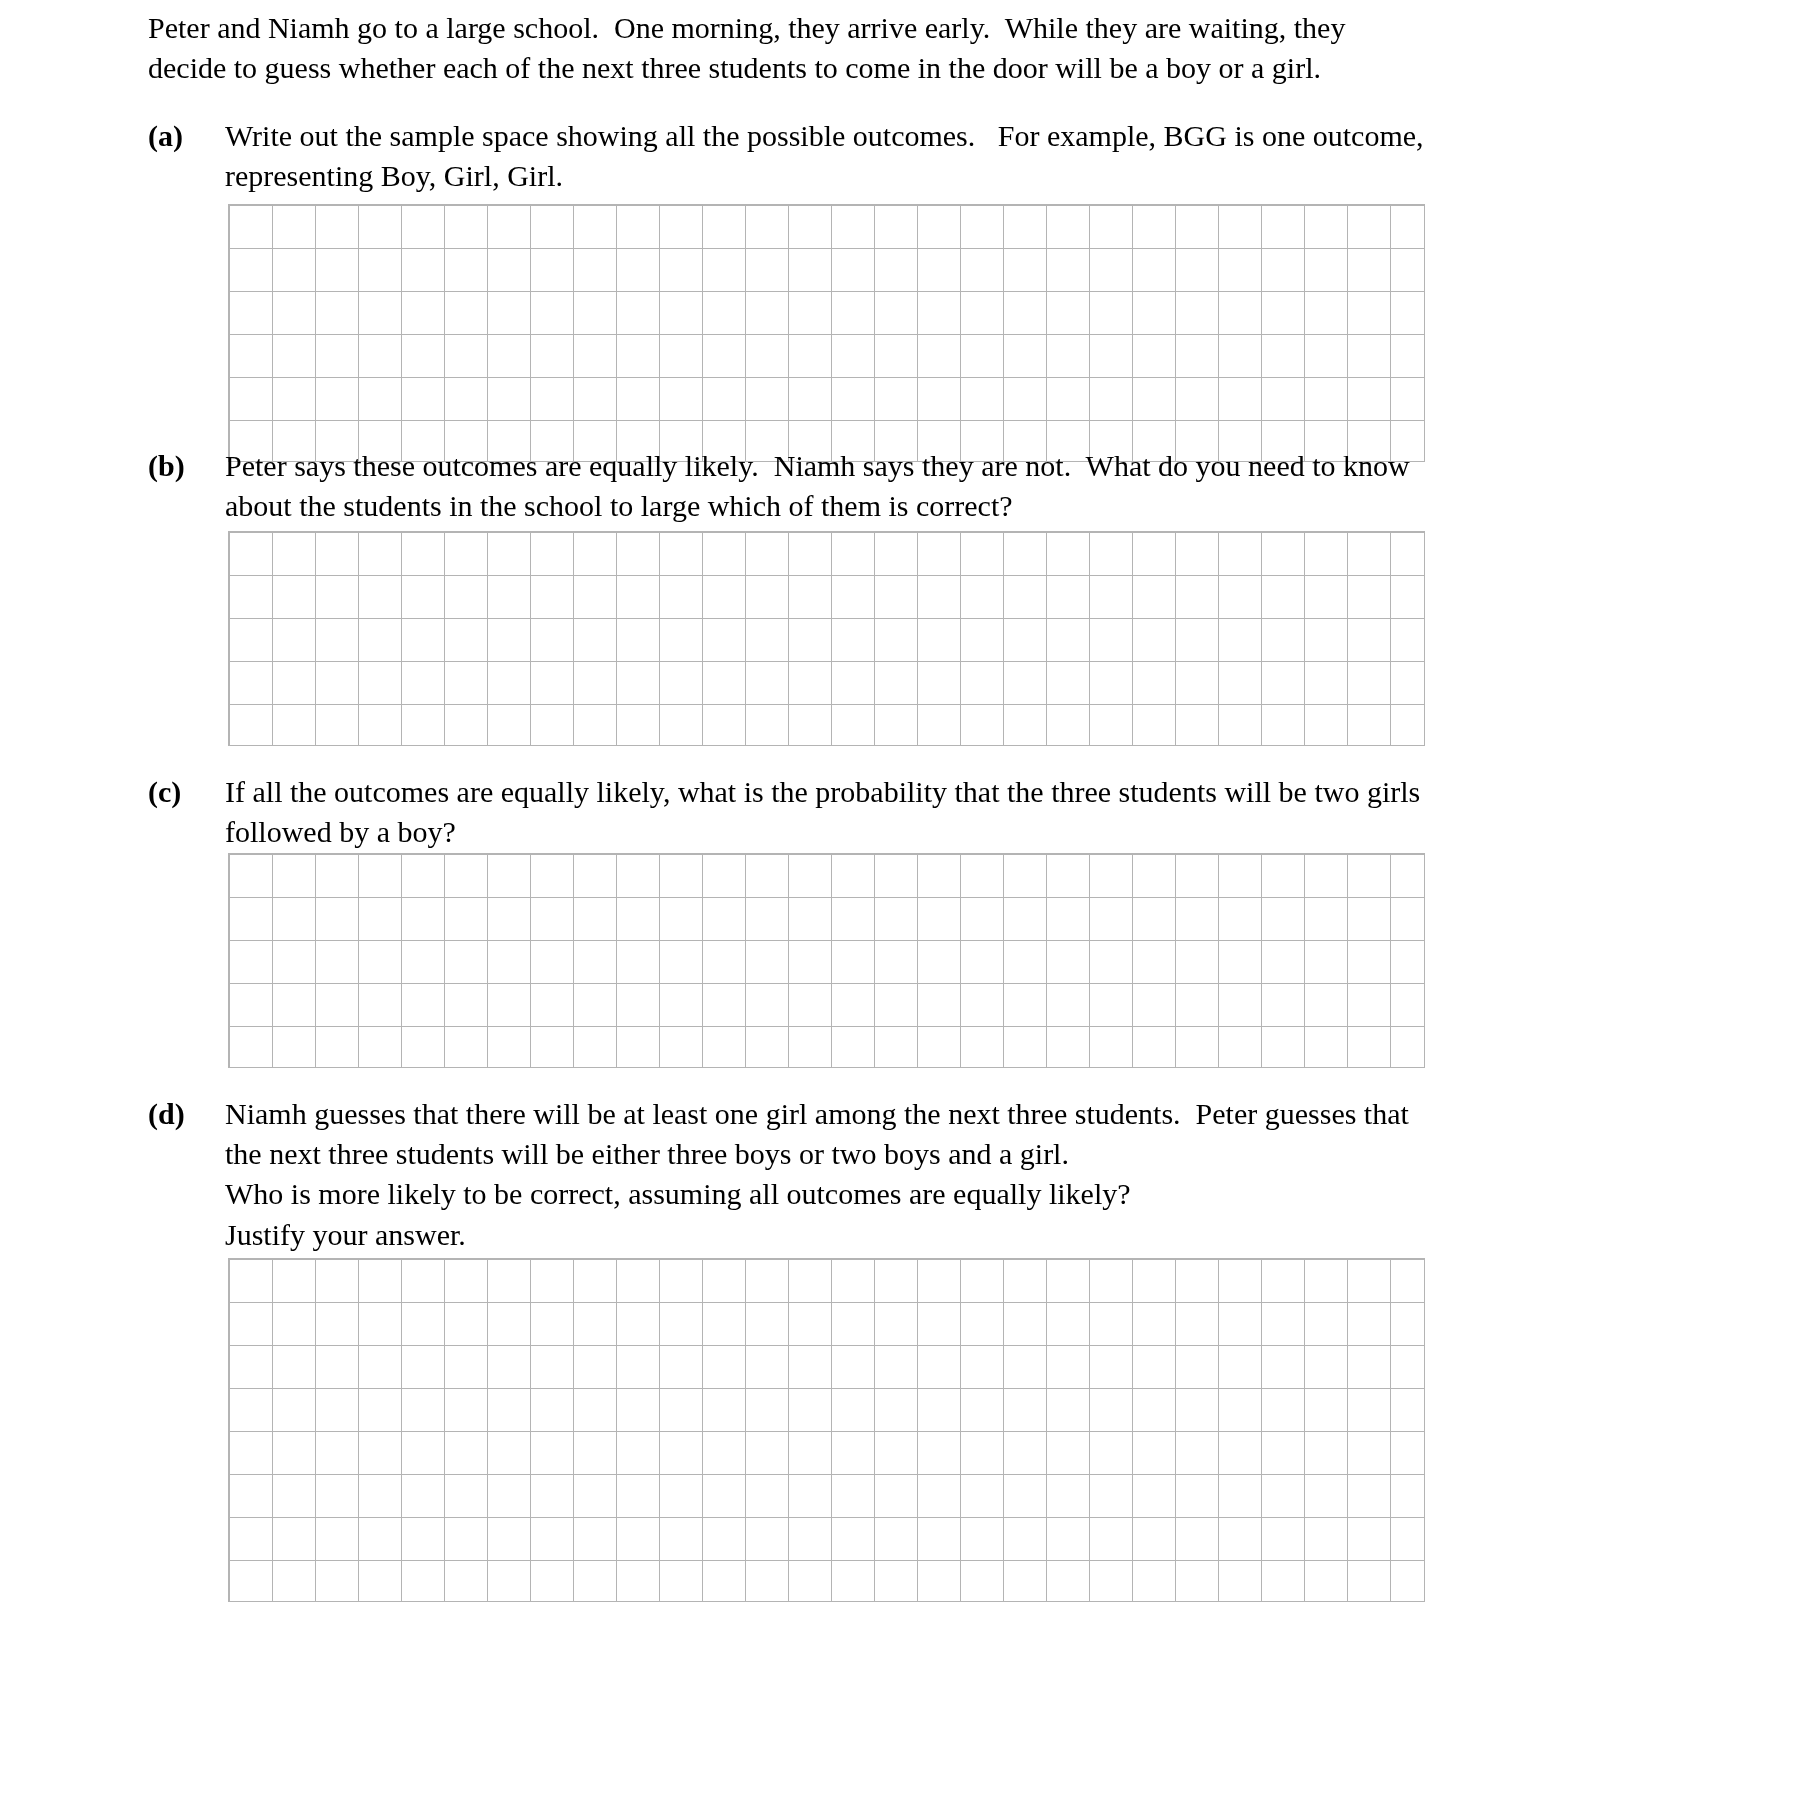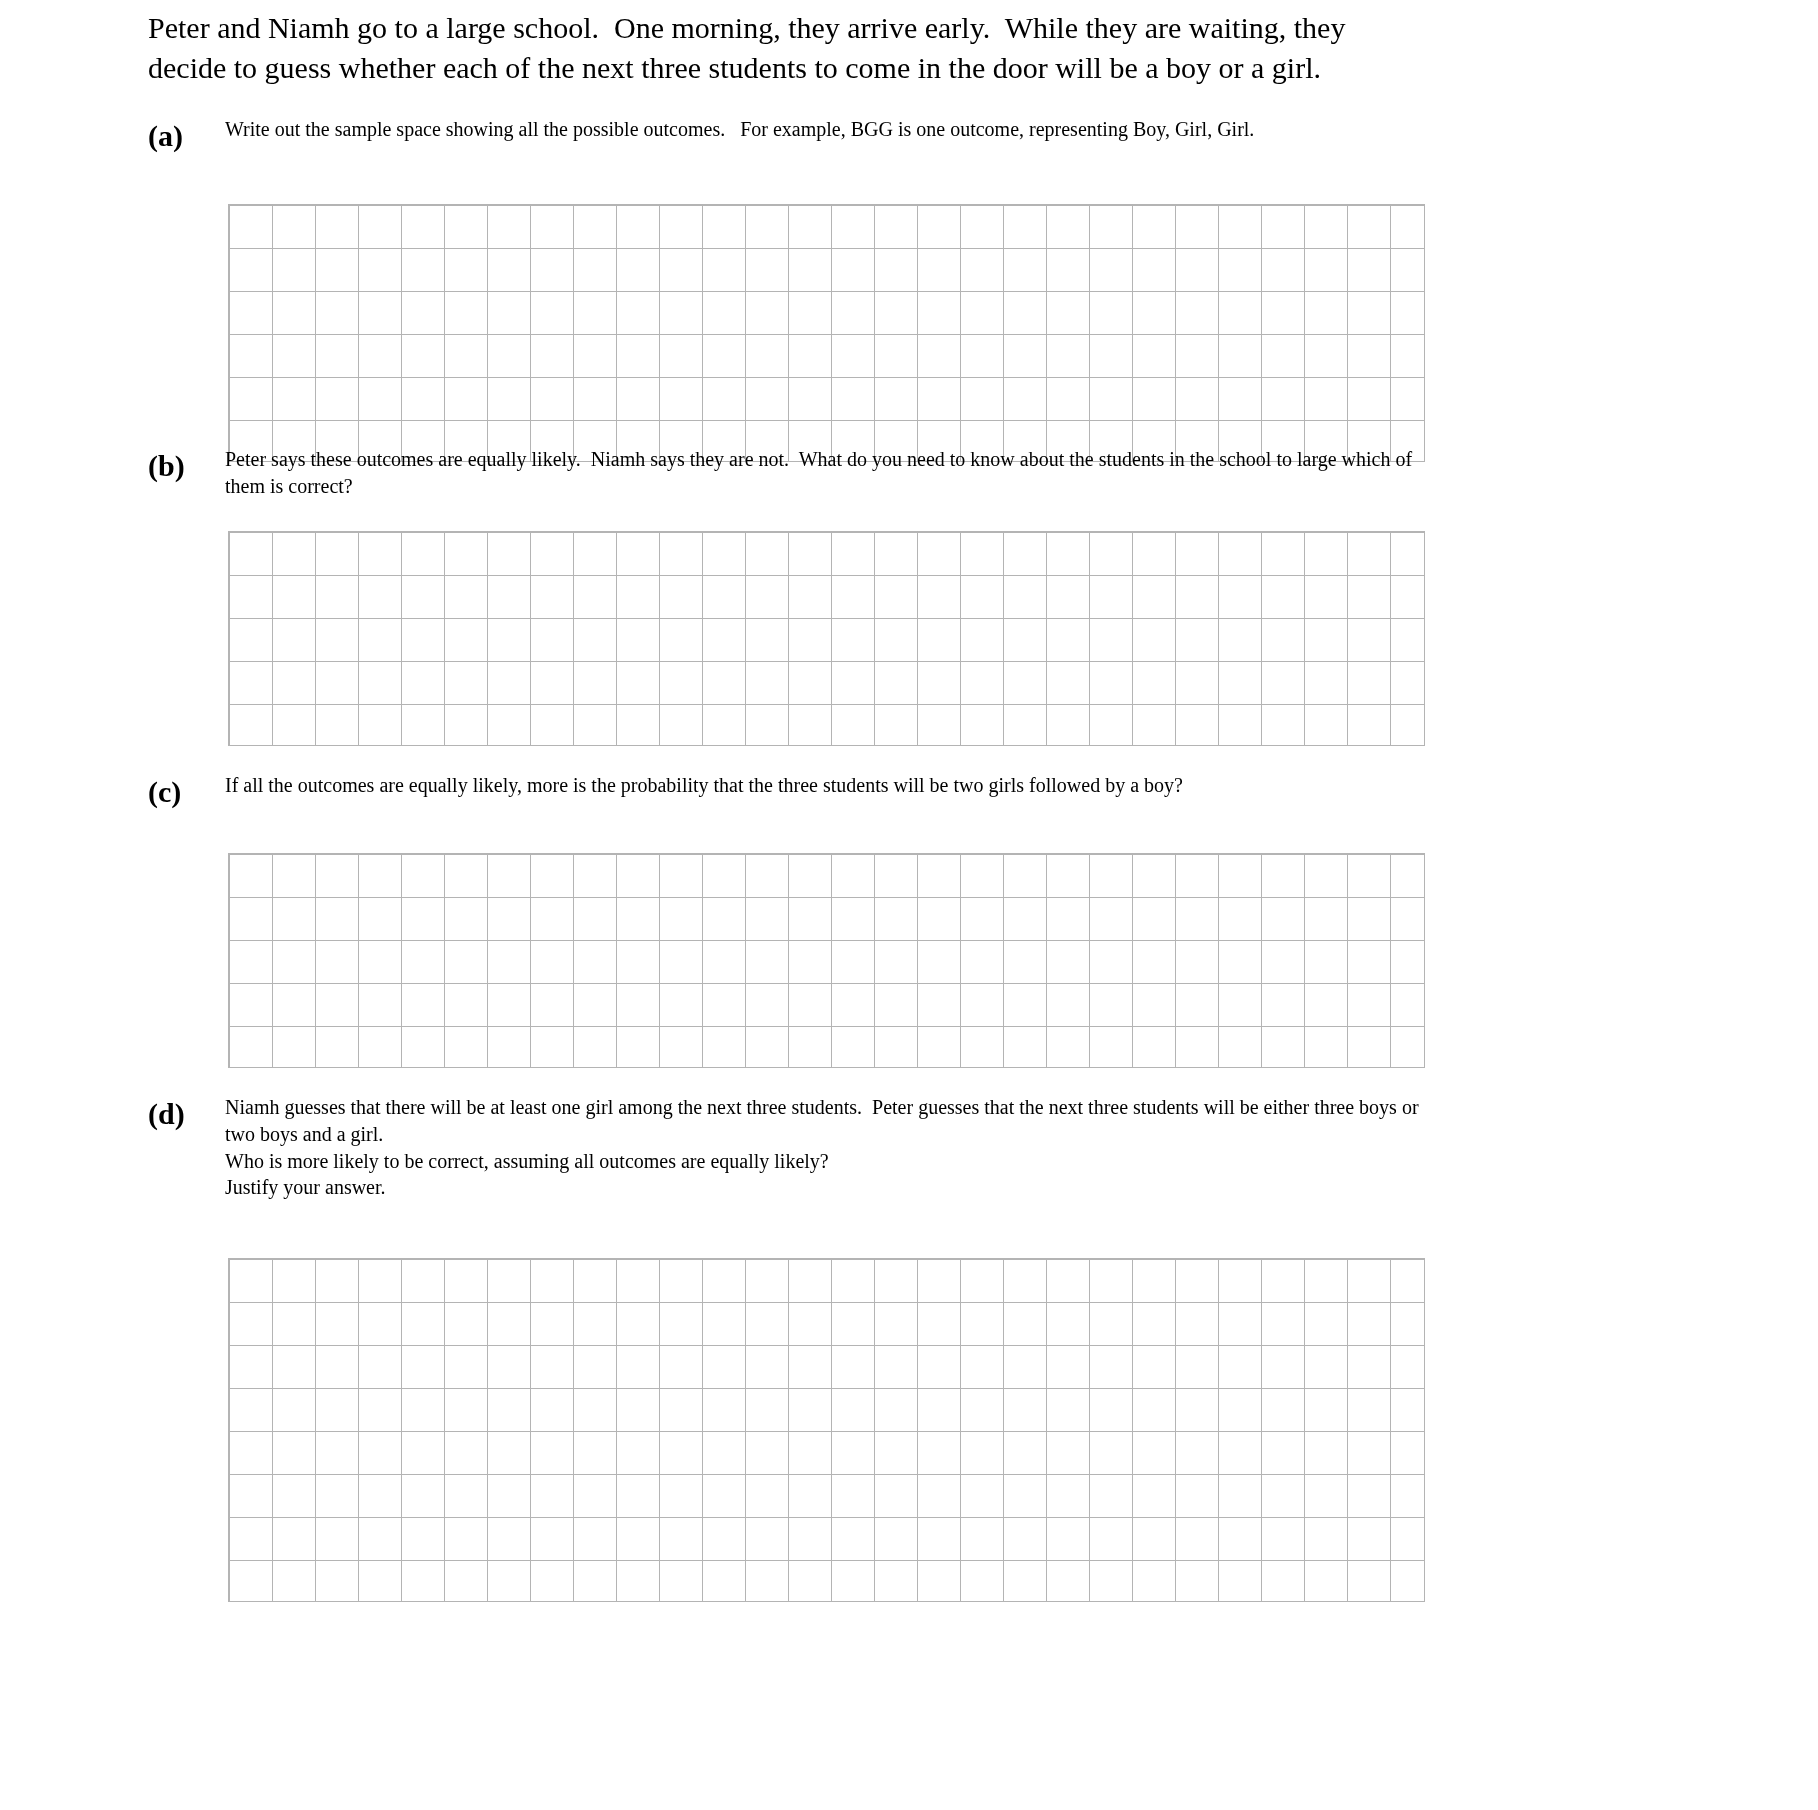--- a/index.html
+++ b/index.html
@@ -48,21 +48,21 @@
   }
   .qlabel {
     flex: 0 0 auto;
     width: 77px;
     font-weight: bold;
     font-size: 30px;
     line-height: 1.34;
   }
   .qtext {
     flex: 1 1 auto;
-    font-size: 20px;
+    font-size: 30px;
     line-height: 1.34;
     white-space: pre-wrap;
   }
 
   
   .gridbox {
     position: absolute;
     left: 228px;
     box-sizing: border-box;
     background-color: #ffffff;
@@ -95,21 +95,21 @@
     <div class="qrow">
       <div class="qlabel">(b)</div>
       <div class="qtext">Peter says these outcomes are equally likely.  Niamh says they are not.  What do you need to know about the students in the school to large which of them is correct?</div>
     </div>
   </div>
   <div class="gridbox" style="top:531px; width:1197px; height:215px; background-size:43px 43px; background-position:0 0;"></div>
 
   <div class="qblock" style="top:772px;">
     <div class="qrow">
       <div class="qlabel">(c)</div>
-      <div class="qtext">If all the outcomes are equally likely, more is the probability that the three students will be two girls followed by a boy?</div>
+      <div class="qtext">If all the outcomes are equally likely, what is the probability that the three students will be two girls followed by a boy?</div>
     </div>
   </div>
   <div class="gridbox" style="top:853px; width:1197px; height:215px; background-size:43px 43px; background-position:0 0;"></div>
 
   <div class="qblock" style="top:1094px;">
     <div class="qrow">
       <div class="qlabel">(d)</div>
       <div class="qtext">Niamh guesses that there will be at least one girl among the next three students.  Peter guesses that the next three students will be either three boys or two boys and a girl.
 Who is more likely to be correct, assuming all outcomes are equally likely?
 Justify your answer.</div>

